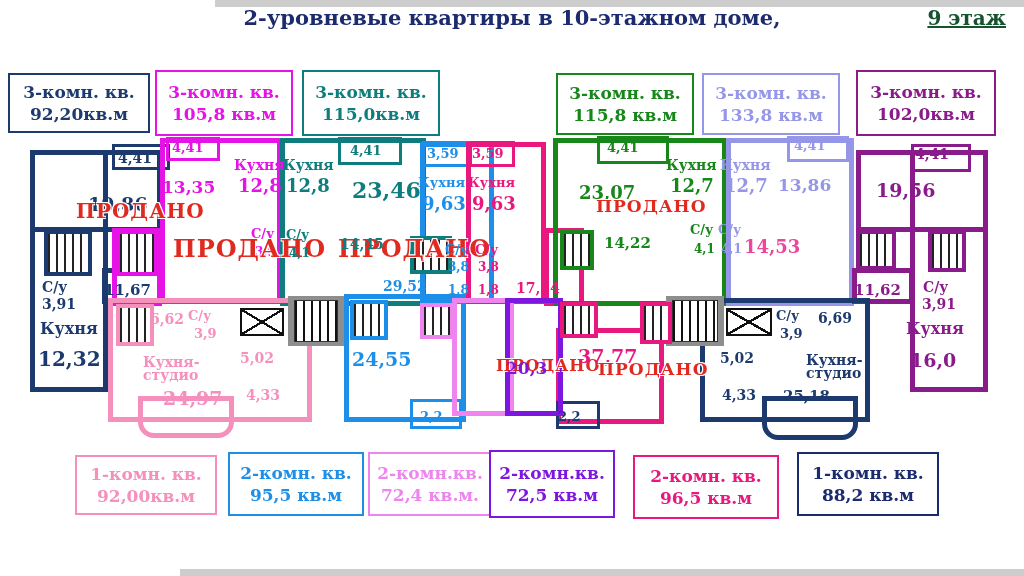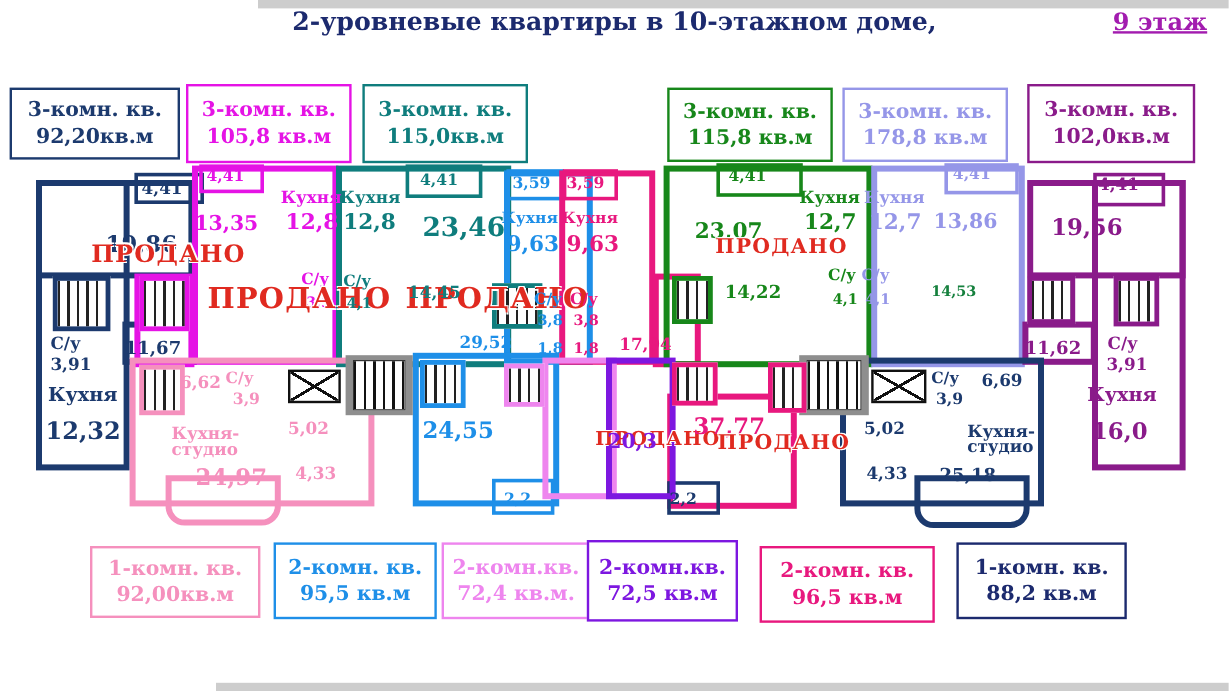--- a/index.html
+++ b/index.html
@@ -2,21 +2,21 @@
 <html><head>
 <meta charset="utf-8">
 <style>
   html,body{margin:0;padding:0;}
   .page{position:relative;width:1024px;height:576px;background:#fff;overflow:hidden;
         font-family:"DejaVu Serif",serif;font-weight:bold;}
   .strip{position:absolute;background:#cdcdcd;}
   .title{position:absolute;top:4px;left:0;width:100%;text-align:center;color:#1c2a6e;
          font-size:21px;line-height:1.35;}
   .u{text-decoration:underline;}
-  .floor-badge{position:absolute;top:6px;right:18px;color:#a21caf;font-size:20px;}
+  .floor-badge{position:absolute;top:6px;right:18px;color:#14532d;font-size:20px;}
   .lbox{position:absolute;border:2px solid;background:#fff;display:flex;flex-direction:column;
         justify-content:center;text-align:center;font-size:17px;line-height:1.3;}
   .wall{position:absolute;border:5px solid;box-sizing:border-box;background:transparent;z-index:1;}
   .thin{border-width:3px;}
   .bay{border-radius:0 0 16px 16px;}
   .stair{position:absolute;border:4px solid;box-sizing:border-box;background-color:#fff;z-index:2;
          background-image:repeating-linear-gradient(90deg,#222 0,#222 2px,transparent 2px,transparent 8px);}
   .gray{position:absolute;background:#8e8e8e;z-index:1;}
   .graystair{position:absolute;background-color:#fff;border:1px solid #333;box-sizing:border-box;z-index:2;
          background-image:repeating-linear-gradient(90deg,#111 0,#111 2px,transparent 2px,transparent 8px);}
@@ -55,21 +55,21 @@
   <div class="lbox" style="left: 302px; top: 70px; width: 134px; height: 62px; color: rgb(15, 125, 125); border-color: rgb(15, 125, 125);">
     <div>3-комн. кв.</div>
     <div>115,0кв.м</div>
   </div>
   <div class="lbox" style="left: 556px; top: 73px; width: 134px; height: 58px; color: rgb(23, 135, 26); border-color: rgb(23, 135, 26);">
     <div>3-комн. кв.</div>
     <div>115,8 кв.м</div>
   </div>
   <div class="lbox" style="left: 702px; top: 73px; width: 134px; height: 58px; color: rgb(149, 150, 232); border-color: rgb(149, 150, 232);">
     <div>3-комн. кв.</div>
-    <div>178,8 кв.м</div>
+    <div>133,8 кв.м</div>
   </div>
   <div class="lbox" style="left: 856px; top: 70px; width: 136px; height: 62px; color: rgb(138, 27, 138); border-color: rgb(138, 27, 138);">
     <div>3-комн. кв.</div>
     <div>102,0кв.м</div>
   </div>
 
   <div class="lbox" style="left: 75px; top: 455px; width: 138px; height: 56px; color: rgb(245, 144, 189); border-color: rgb(245, 144, 189);">
     <div>1-комн. кв.</div>
     <div>92,00кв.м</div>
   </div>
@@ -211,21 +211,21 @@
         <span style="left: 670px; top: 175px; font-size: 18px; color: rgb(23, 135, 26);">12,7</span>
         <span style="left: 690px; top: 222px; font-size: 13px; color: rgb(23, 135, 26);">С/у</span>
         <span style="left: 694px; top: 242px; font-size: 12px; color: rgb(23, 135, 26);">4,1</span>
         <span style="left: 604px; top: 234px; font-size: 15px; color: rgb(23, 135, 26);">14,22</span>
         <span style="left: 720px; top: 157px; font-size: 14px; color: rgb(149, 150, 232);">Кухня</span>
         <span style="left: 724px; top: 175px; font-size: 18px; color: rgb(149, 150, 232);">12,7</span>
         <span style="left: 778px; top: 175px; font-size: 17px; color: rgb(149, 150, 232);">13,86</span>
         <span style="left: 794px; top: 138px; font-size: 13px; color: rgb(149, 150, 232);">4,41</span>
         <span style="left: 718px; top: 222px; font-size: 13px; color: rgb(149, 150, 232);">С/у</span>
         <span style="left: 721px; top: 242px; font-size: 12px; color: rgb(149, 150, 232);">4,1</span>
-        <span style="left: 776px; top: 236px; font-size: 12px; color: #15803d;">14,53</span>
+        <span style="left: 744px; top: 236px; font-size: 18px; color: #ec4899;">14,53</span>
         <span style="left: 915px; top: 146px; font-size: 14px; color: rgb(138, 27, 138);">4,41</span>
         <span style="left: 876px; top: 179px; font-size: 19px; color: rgb(138, 27, 138);">19,56</span>
         <span style="left: 854px; top: 281px; font-size: 15px; color: rgb(138, 27, 138);">11,62</span>
         <span style="left: 923px; top: 279px; font-size: 14px; color: rgb(138, 27, 138);">С/у</span>
         <span style="left: 922px; top: 296px; font-size: 14px; color: rgb(138, 27, 138);">3,91</span>
         <span style="left: 906px; top: 319px; font-size: 16px; color: rgb(138, 27, 138);">Кухня</span>
         <span style="left: 910px; top: 349px; font-size: 19px; color: rgb(138, 27, 138);">16,0</span>
         <span style="left: 150px; top: 311px; font-size: 14px; color: rgb(245, 144, 189);">6,62</span>
         <span style="left: 188px; top: 308px; font-size: 13px; color: rgb(245, 144, 189);">С/у</span>
         <span style="left: 194px; top: 326px; font-size: 13px; color: rgb(245, 144, 189);">3,9</span>

